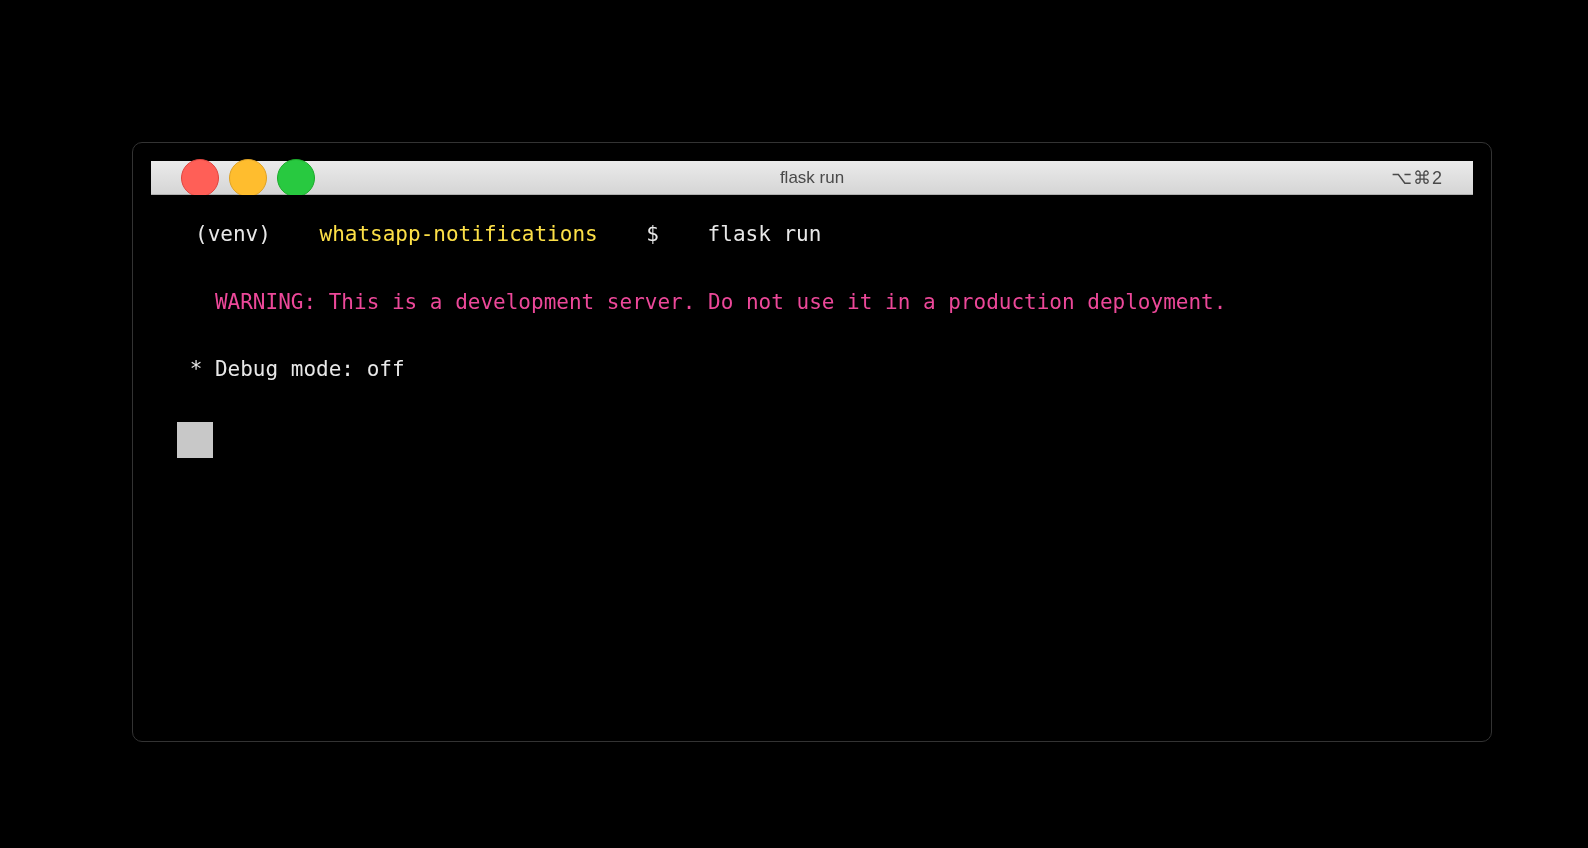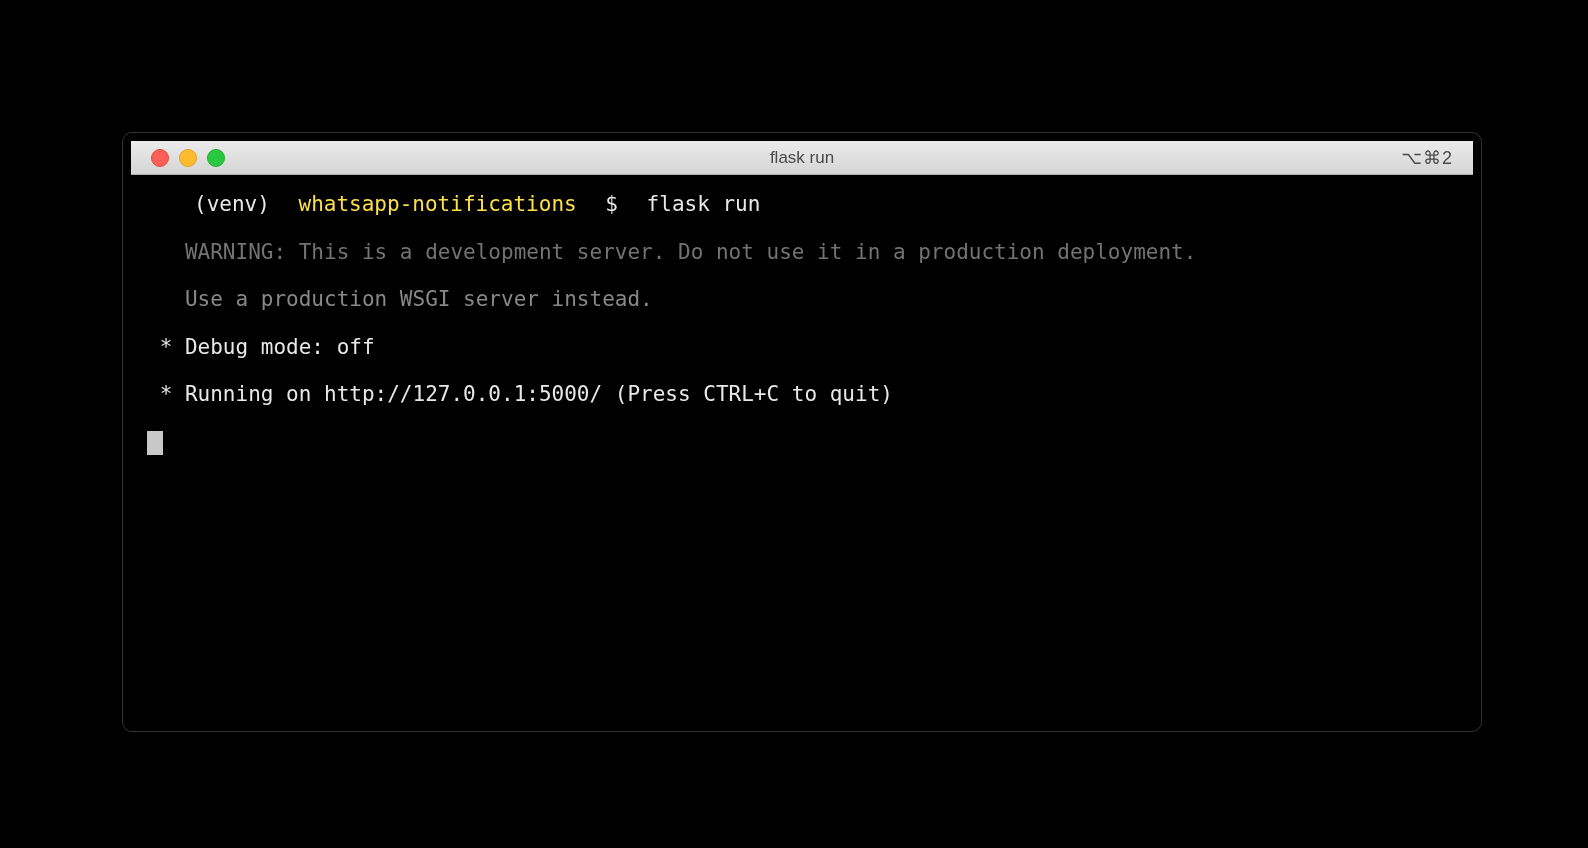--- a/index.html
+++ b/index.html
@@ -1,17 +1,17 @@
 <!DOCTYPE html>
 <html><head>
   <meta charset="utf-8">
   <style>
     * {
       margin: 0;
-      padding: 8px;
+      padding: 18px;
       box-sizing: border-box;
     }
     body {
       background: #000000;
       width: 1588px;
       height: 848px;
       display: flex;
       align-items: center;
       justify-content: center;
       font-family: "SF Mono", "Menlo", "Monaco", "Consolas", monospace;
@@ -82,33 +82,32 @@
       font-size: 21px;
       line-height: 1.5;
       color: #e8e8e8;
       position: relative;
     }
     .line {
       white-space: pre;
     }
     .prompt-env {
       color: #e8e8e8;
-      margin-left: 39px;
     }
     .prompt-path {
       color: #fde047;
     }
     .prompt-dollar {
       color: #e8e8e8;
     }
     .cmd {
       color: #e8e8e8;
     }
     .red {
-      color: #737373;
+      color: #ec4899;
     }
     .dim {
       color: #888888;
     }
     .cursor {
       display: inline-block;
       width: 12px;
       height: 24px;
       background: #c8c8c8;
       vertical-align: middle;
@@ -123,18 +122,16 @@
       <div class="traffic-light tl-close"></div>
       <div class="traffic-light tl-min"></div>
       <div class="traffic-light tl-max"></div>
     </div>
     <div class="title">flask run</div>
     <div class="titlebar-right">⌥⌘2</div>
   </div>
   <div class="terminal-body">
     <div class="line"><span class="prompt-env">(venv) </span><span class="prompt-path">whatsapp-notifications</span><span class="prompt-dollar"> $ </span><span class="cmd">flask run</span></div>
     <div class="line red">   WARNING: This is a development server. Do not use it in a production deployment.</div>
-    <div class="line dim">   Use a production WSGI server instead.</div>
     <div class="line"> * Debug mode: off</div>
-    <div class="line"> * Running on http://127.0.0.1:5000/ (Press CTRL+C to quit)</div>
     <div class="line"><span class="cursor"></span></div>
   </div>
 </div>
 
 </body></html>

